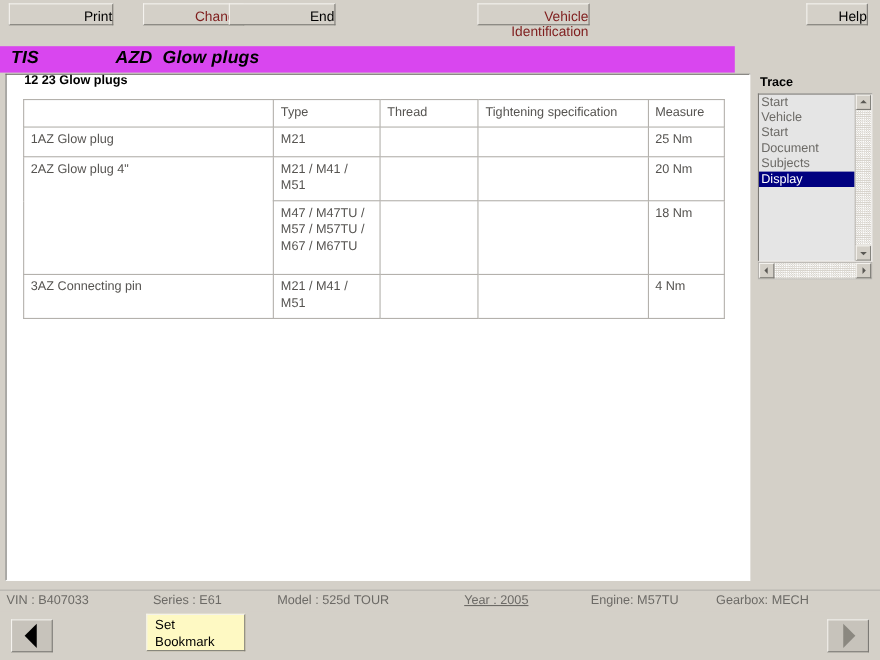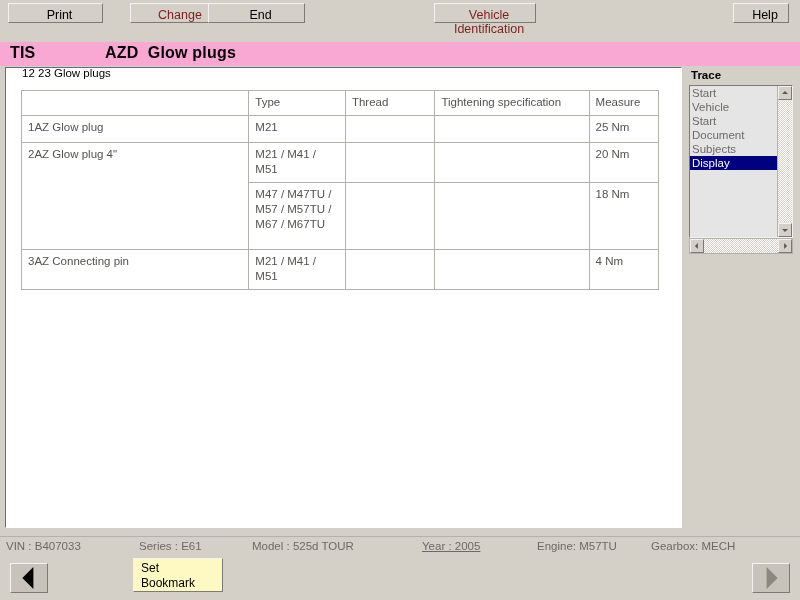--- a/index.html
+++ b/index.html
@@ -36,34 +36,35 @@
     height: 20px;
     background: #d4d0c8;
     border-top: 1px solid #f4f2ee;
     border-left: 1px solid #f4f2ee;
     border-right: 1px solid #7c7a75;
     border-bottom: 1px solid #7c7a75;
     box-sizing: border-box;
     padding: 4px 0 0 8px;
     font-size: 12.5px;
     line-height: 14px;
-    text-align: center;
+    text-align: right;
     color: #000;
     cursor: default;
     user-select: none;
   }
   .tb-btn.disabled { color: #7f1d1d; margin-left: 20px; }
   .tb-btn .l2 { display: block; }
 
   
   .titlebar {
     position: absolute;
     left: 0; top: 42px;
-    width: 800px; height: 24px;
-    background: #f9a8d4;
+    width: 668px; height: 24px;
+    background: #d946ef;
+    font-style: italic;
   }
   .title-tis {
     position: absolute;
     left: 10px; top: 2px;
     font-size: 16px;
     font-weight: bold;
     letter-spacing: 0.2px;
   }
   .title-doc {
     position: absolute;
@@ -85,21 +86,21 @@
     border-right: 1px solid #ffffff;
     border-bottom: 1px solid #ffffff;
     box-sizing: border-box;
     overflow: hidden;
   }
 
   .doc-heading {
     position: absolute;
     left: 22px; top: 67px;
     font-size: 11.5px;
-    font-weight: normal;
+    font-weight: bold;
     color: #000;
     white-space: pre;
   }
 
   
   .spec-table {
     position: absolute;
     left: 21px; top: 90px;
     width: 638px;
     border-collapse: collapse;

